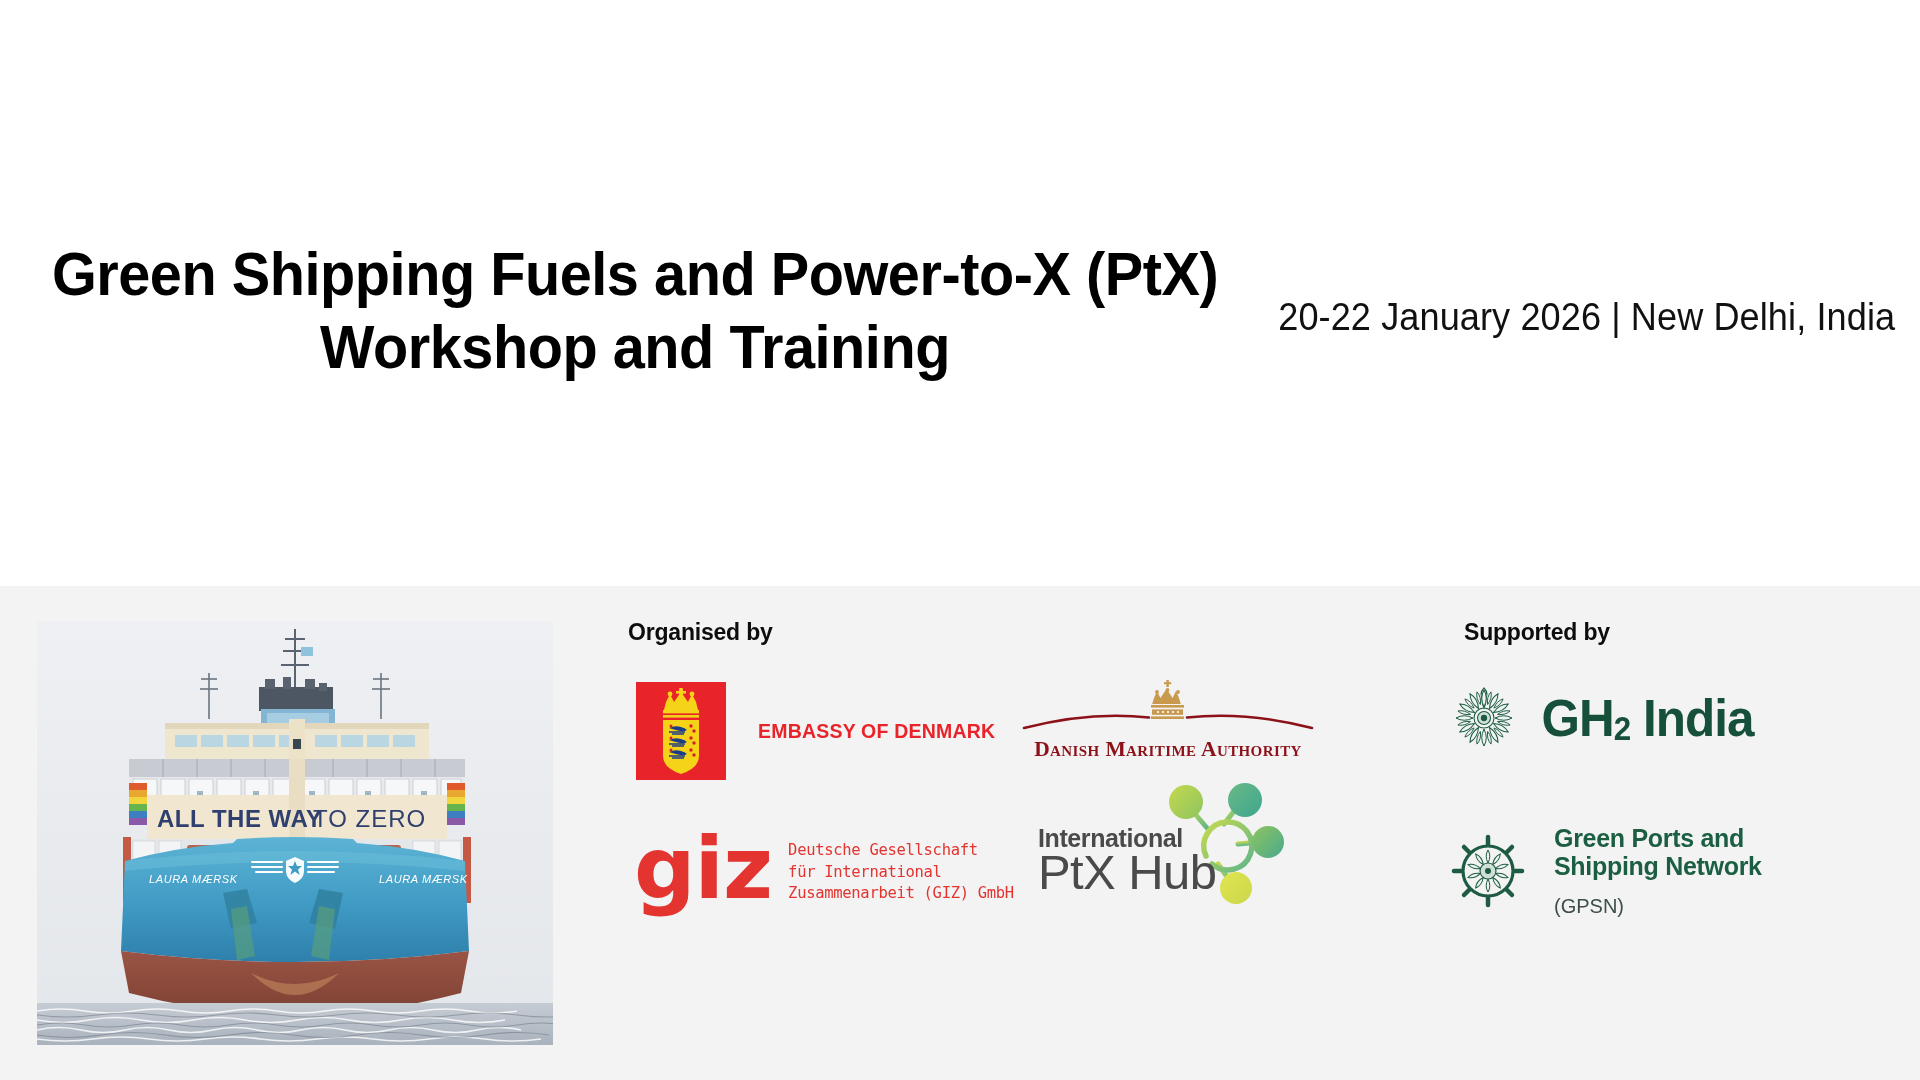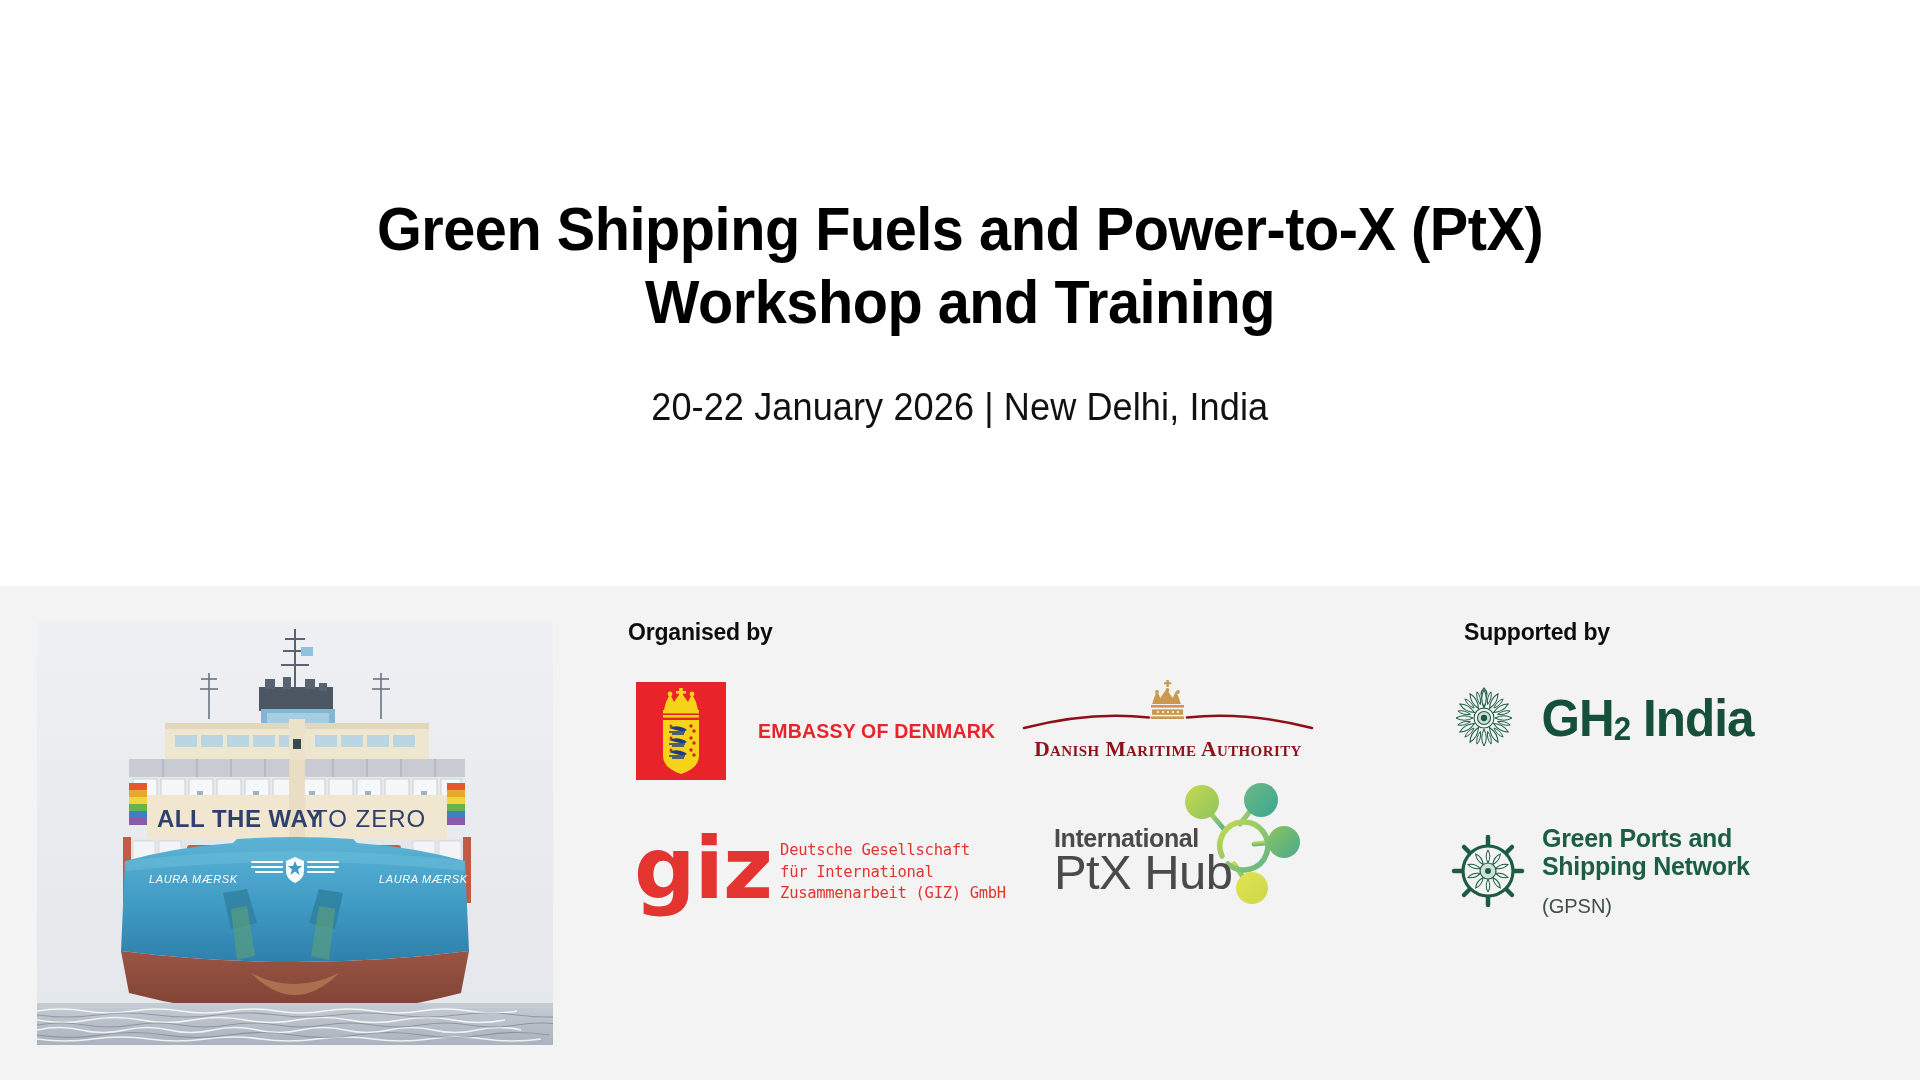--- a/index.html
+++ b/index.html
@@ -8,21 +8,21 @@
     font-family: "Liberation Sans", sans-serif;
     background: #ffffff;
     overflow: hidden;
   }
   #page { position: relative; width: 1920px; height: 1080px; background: #ffffff; }
 
   
   .hero {
     position: absolute; left: 0; top: 0; width: 1920px; height: 586px;
     background: #ffffff;
-    display: flex; flex-direction: column;
+    display: flex; 
     align-items: center; justify-content: center;
   }
   .hero-title {
     font-size: 62px;
     font-weight: 700;
     line-height: 1.17;
     letter-spacing: -0.5px;
     color: #000000;
     text-align: center;
     max-width: 1320px;
@@ -84,35 +84,35 @@
   .dma-text {
     margin-top: 1px;
     font-family: "Liberation Serif", serif;
     font-size: 21.5px; font-weight: 700; color: #8c1118;
     letter-spacing: 0.4px; white-space: nowrap;
     font-variant: small-caps;
     text-align: center;
   }
 
   
-  .giz { left: 634px; top: 252px; display: flex; align-items: center; gap: 8px; }
+  .giz { left: 634px; top: 252px; display: flex; align-items: center; gap: 16px; }
   .giz-word {
     font-size: 86px; font-weight: 700; color: #e3342f;
     line-height: 0.8; letter-spacing: -1px;
     font-family: "DejaVu Sans", sans-serif;
     position: relative; top: -4px;
   }
   .giz-sub {
     font-family: "DejaVu Sans Mono", monospace;
     font-size: 15.5px; color: #e3342f; line-height: 1.38;
     letter-spacing: -0.3px; white-space: nowrap;
   }
 
   
-  .ptx { left: 1038px; top: 196px; width: 250px; margin-left: 16px; }
+  .ptx { left: 1038px; top: 196px; width: 250px; }
   .ptx-wrap { position: relative; width: 250px; height: 130px; }
   .ptx-small {
     position: absolute; left: 0; top: 42px;
     font-size: 25px; font-weight: 700; color: #4a4a4a;
     letter-spacing: -0.4px;
   }
   .ptx-big {
     position: absolute; left: 0; top: 66px;
     font-size: 49px; font-weight: 400; color: #4a4a4a;
     letter-spacing: -0.6px; line-height: 1;
@@ -121,21 +121,21 @@
 
   
   .gh2 { left: 1448px; top: 96px; display: flex; align-items: center; gap: 16px; }
   .gh2-text {
     font-size: 52px; font-weight: 700; color: #16503a;
     letter-spacing: -1px; transform: scaleX(0.95); white-space: nowrap;
   }
   .gh2-text sub { font-size: 33px; vertical-align: baseline; position: relative; top: 4px; }
 
   
-  .gpsn { left: 1450px; top: 238px; display: flex; align-items: center; gap: 16px; }
+  .gpsn { left: 1450px; top: 238px; display: flex; align-items: center; gap: 28px; }
   .gpsn-text { line-height: 1.13; }
   .gpsn-l1, .gpsn-l2 {
     font-size: 25px; font-weight: 700; color: #1b5e42;
     letter-spacing: -0.3px; white-space: nowrap;
   }
   .gpsn-l3 {
     font-size: 20px; font-weight: 400; color: #3d4f47;
     margin-top: 14px;
   }
 </style>

